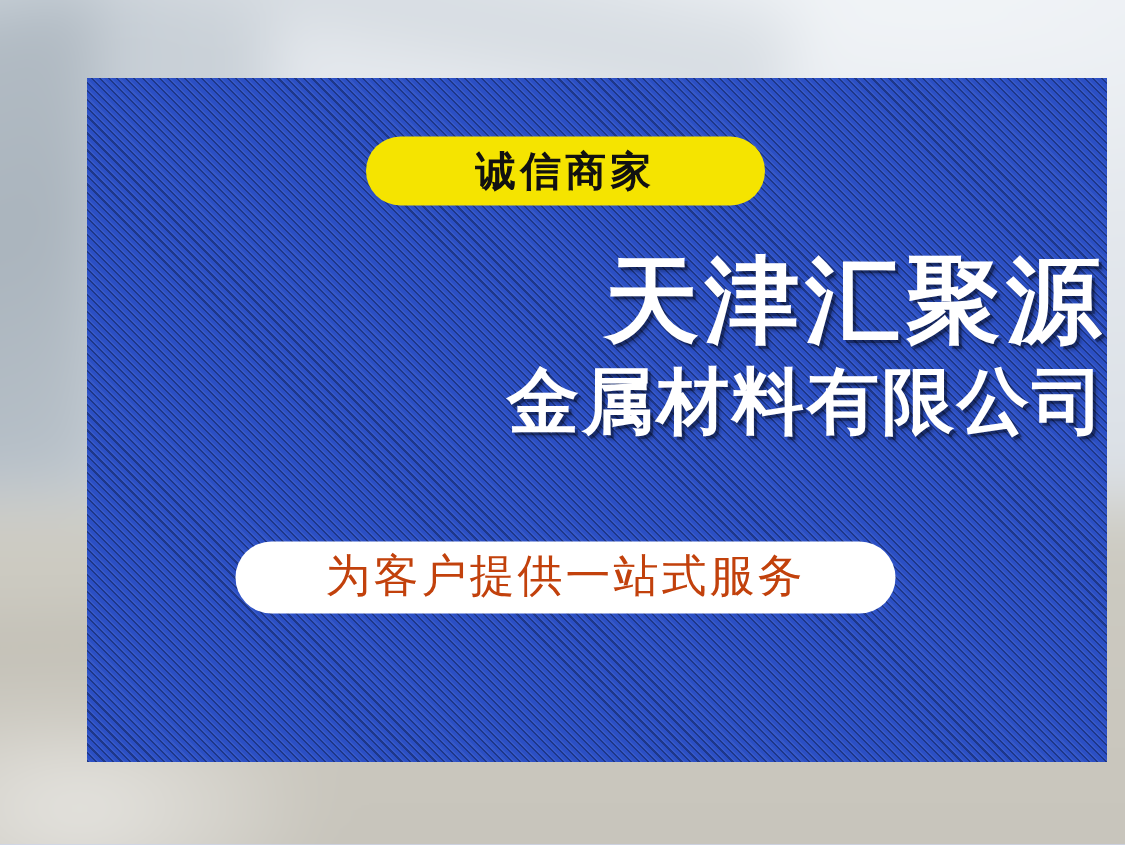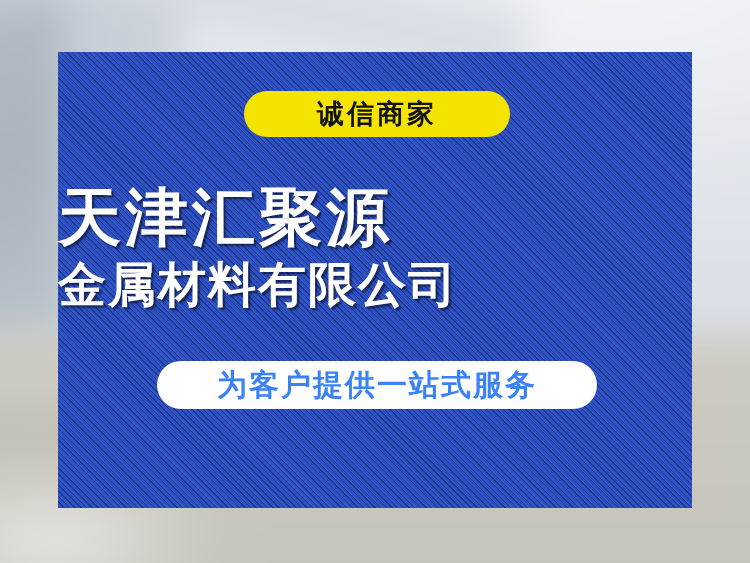--- a/index.html
+++ b/index.html
@@ -122,20 +122,21 @@
         rgba(0, 0, 0, 0.30) 0px,
         rgba(0, 0, 0, 0.30) 1px,
         rgba(255, 255, 255, 0.05) 1px,
         rgba(255, 255, 255, 0.05) 2px,
         rgba(0, 0, 0, 0.00) 2px,
         rgba(0, 0, 0, 0.00) 4px
       );
     display: flex;
     flex-direction: column;
     align-items: center;
+    padding-left: 46px;
   }
 
   
   .badge {
     position: absolute;
     left: 186px;              
     top: 39px;                
     width: 266px;
     height: 46px;
     background: #f5e400;
@@ -152,22 +153,21 @@
     line-height: 1;
     white-space: nowrap;
   }
 
   
   .headline {
     position: absolute;
     left: 0;
     right: 0;
     top: 118px;               
-    text-align: left;
-    margin-top: 16px;
+    text-align: right;
   }
   .headline-line {
     color: #ffffff;
     font-weight: bold;
     line-height: 1.0;
     white-space: nowrap;
     text-shadow:
       2px 2px 0 rgba(0, 0, 0, .32),
       3px 3px 2px rgba(0, 0, 0, .22);
   }
@@ -188,23 +188,23 @@
     top: 309px;               
     width: 440px;
     height: 48px;
     background: #ffffff;
     border-radius: 24px;
     display: flex;
     align-items: center;
     justify-content: center;
   }
   .slogan-text {
-    color: #3b82f6;
+    color: #c2410c;
     font-size: 30px;
-    font-weight: bold;
+    font-weight: normal;
     letter-spacing: 2px;
     line-height: 1;
     white-space: nowrap;
   }
 </style>
 </head>
 <body>
 
 <div class="banner">
 

